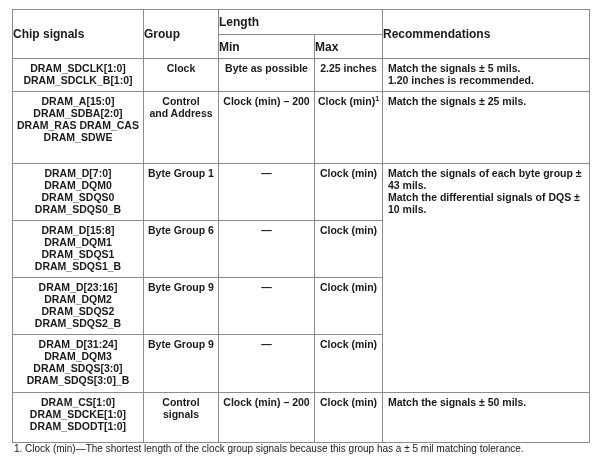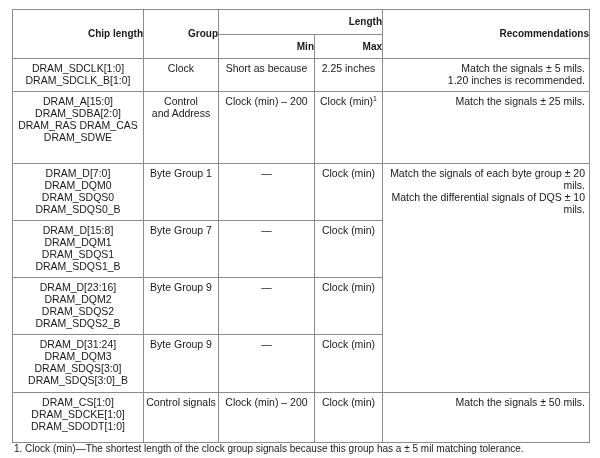--- a/index.html
+++ b/index.html
@@ -1,57 +1,57 @@
 <!DOCTYPE html>
 <html><head>
 <meta charset="utf-8">
 <style>
   html, body { margin: 0; padding: 0; background: #ffffff; }
   body { width: 600px; height: 458px; position: relative; overflow: hidden;
          font-family: "Liberation Sans", sans-serif; font-size: 10.5px; color: #1a1a1a; }
   table { position: absolute; left: 12px; top: 9px; border-collapse: collapse;
           width: 577px; table-layout: fixed; }
-  td, th { border: 1px solid #8c8c8c; padding: 0; vertical-align: top; line-height: 12px; }
-  th { font-weight: bold; text-align: right; vertical-align: middle; font-size: 10px; }
+  td, th { border: 1px solid #8c8c8c; padding: 0; vertical-align: top; line-height: 12px; font-weight: bold; }
+  th { font-weight: bold; text-align: left; vertical-align: middle; font-size: 12px; }
   .c { text-align: center; padding-top: 3px; }
-  .l { text-align: right; padding: 3px 4px 0 5px; }
+  .l { text-align: left; padding: 3px 4px 0 5px; }
   .sig div { white-space: nowrap; }
   sup { font-size: 7px; line-height: 0; vertical-align: 4px; }
   .foot { position: absolute; left: 14px; top: 443px; font-size: 10px; white-space: nowrap; }
 </style>
 </head>
 <body>
 
 <table>
   <colgroup>
     <col style="width:131px">
       <col style="width:75px">
       <col style="width:96px">
       <col style="width:68px">
       <col style="width:207px">
   </colgroup>
   <tbody>
       <tr style="height:25px">
-    <th rowspan="2">Chip length</th>
+    <th rowspan="2">Chip signals</th>
     <th rowspan="2">Group</th>
     <th colspan="2">Length</th>
     <th rowspan="2">Recommendations</th>
   </tr>
   <tr style="height:24px">
     <th>Min</th>
     <th>Max</th>
   </tr>
 
   <tr style="height:33px">
     <td class="c sig">
       <div>DRAM_SDCLK[1:0]</div>
       <div>DRAM_SDCLK_B[1:0]</div>
     </td>
     <td class="c">Clock</td>
-    <td class="c">Short as because</td>
+    <td class="c">Byte as possible</td>
     <td class="c">2.25 inches</td>
     <td class="l">
       <div>Match the signals ± 5 mils.</div>
       <div>1.20 inches is recommended.</div>
     </td>
   </tr>
 
   <tr style="height:72px">
     <td class="c sig">
       <div>DRAM_A[15:0]</div>
@@ -74,33 +74,33 @@
     <td class="c sig">
       <div>DRAM_D[7:0]</div>
       <div>DRAM_DQM0</div>
       <div>DRAM_SDQS0</div>
       <div>DRAM_SDQS0_B</div>
     </td>
     <td class="c">Byte Group 1</td>
     <td class="c">—</td>
     <td class="c">Clock (min)</td>
     <td class="l" rowspan="4">
-      <div>Match the signals of each byte group ± 20 mils.</div>
+      <div>Match the signals of each byte group ± 43 mils.</div>
       <div>Match the differential signals of DQS ± 10 mils.</div>
     </td>
   </tr>
 
   <tr style="height:57px">
     <td class="c sig">
       <div>DRAM_D[15:8]</div>
       <div>DRAM_DQM1</div>
       <div>DRAM_SDQS1</div>
       <div>DRAM_SDQS1_B</div>
     </td>
-    <td class="c">Byte Group 7</td>
+    <td class="c">Byte Group 6</td>
     <td class="c">—</td>
     <td class="c">Clock (min)</td>
   </tr>
 
   <tr style="height:57px">
     <td class="c sig">
       <div>DRAM_D[23:16]</div>
       <div>DRAM_DQM2</div>
       <div>DRAM_SDQS2</div>
       <div>DRAM_SDQS2_B</div>

